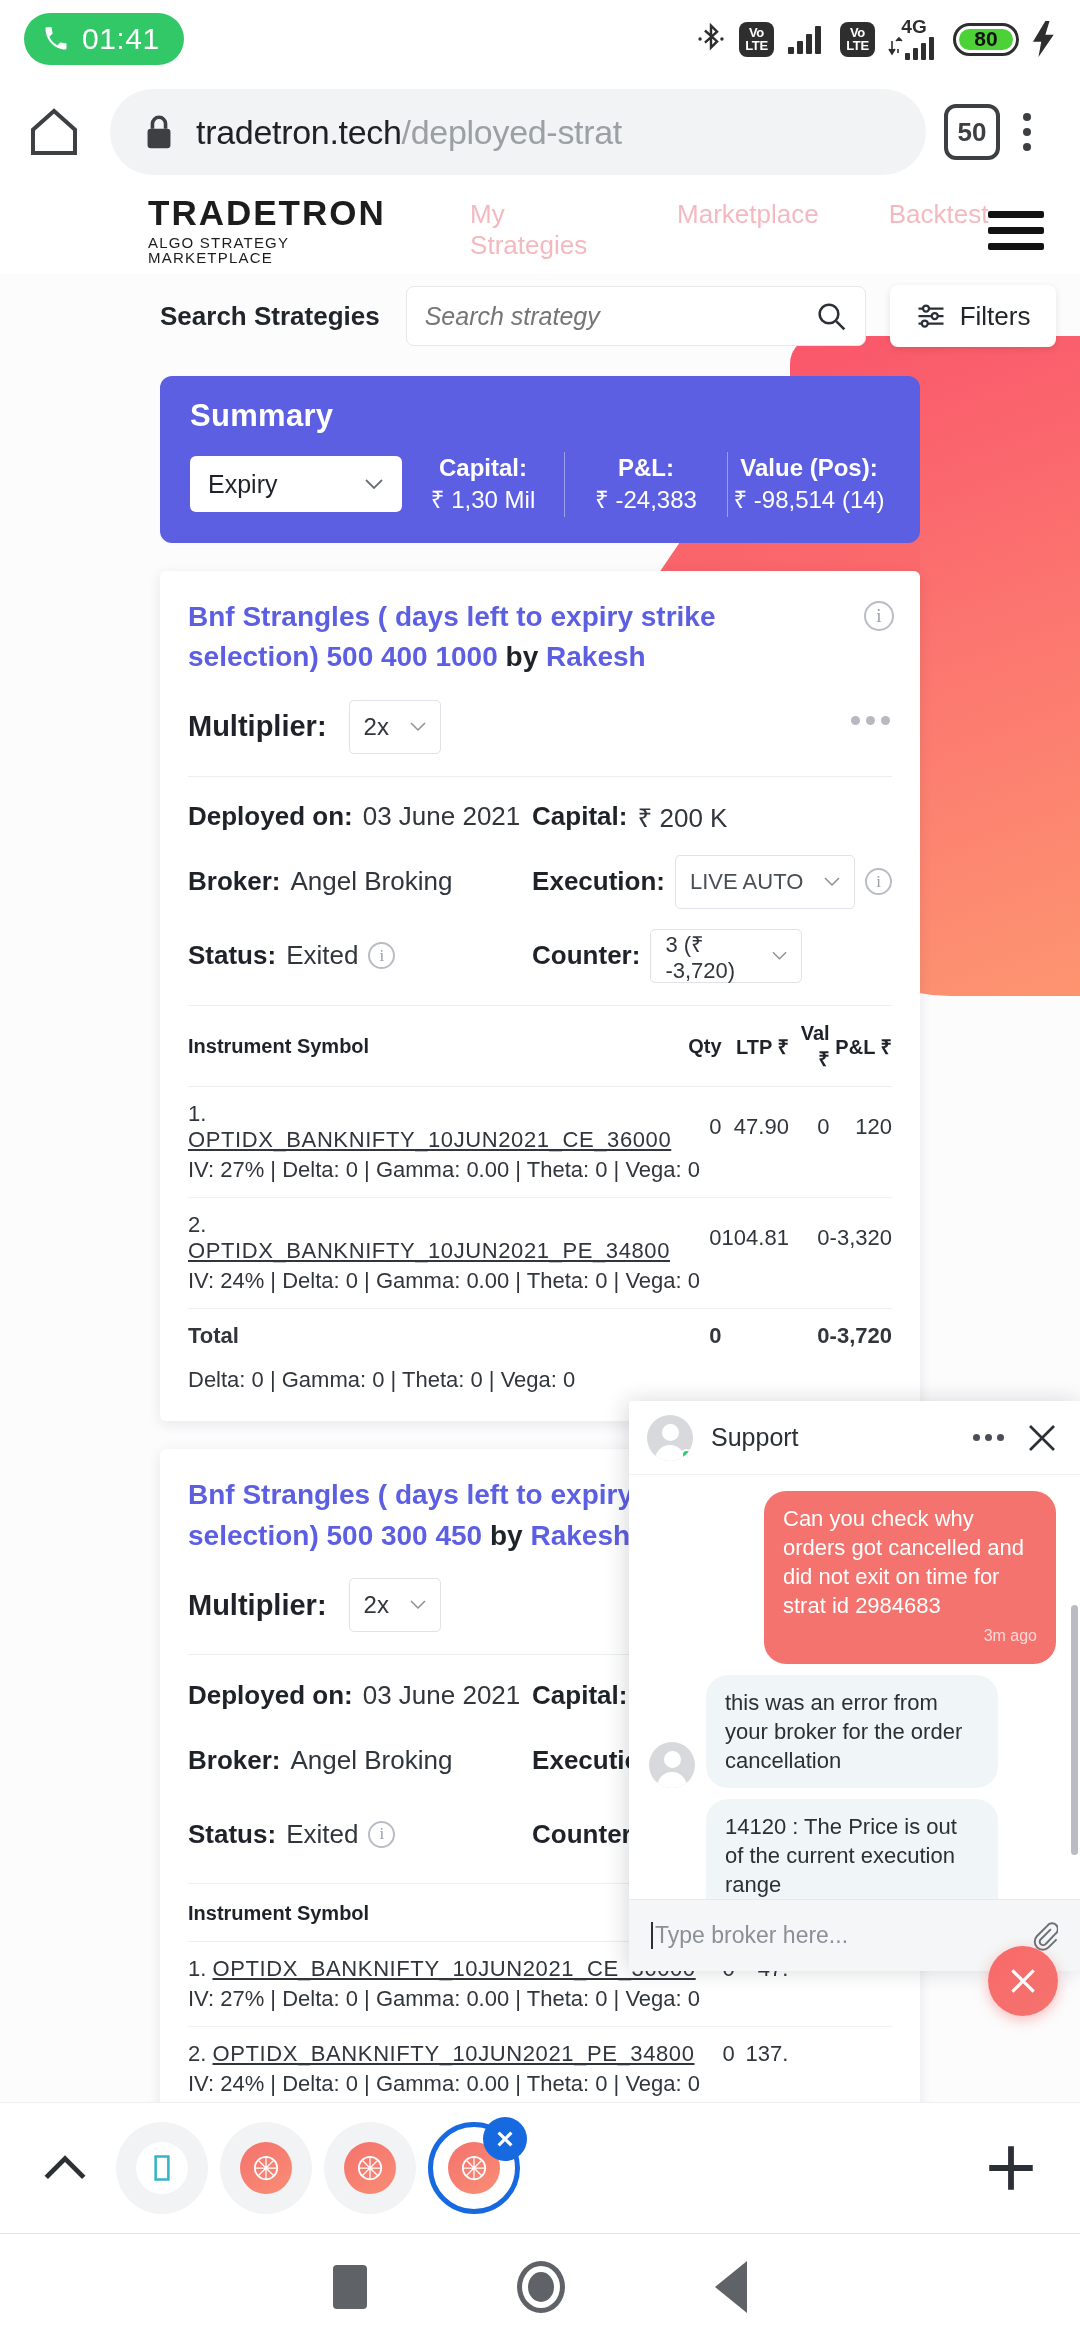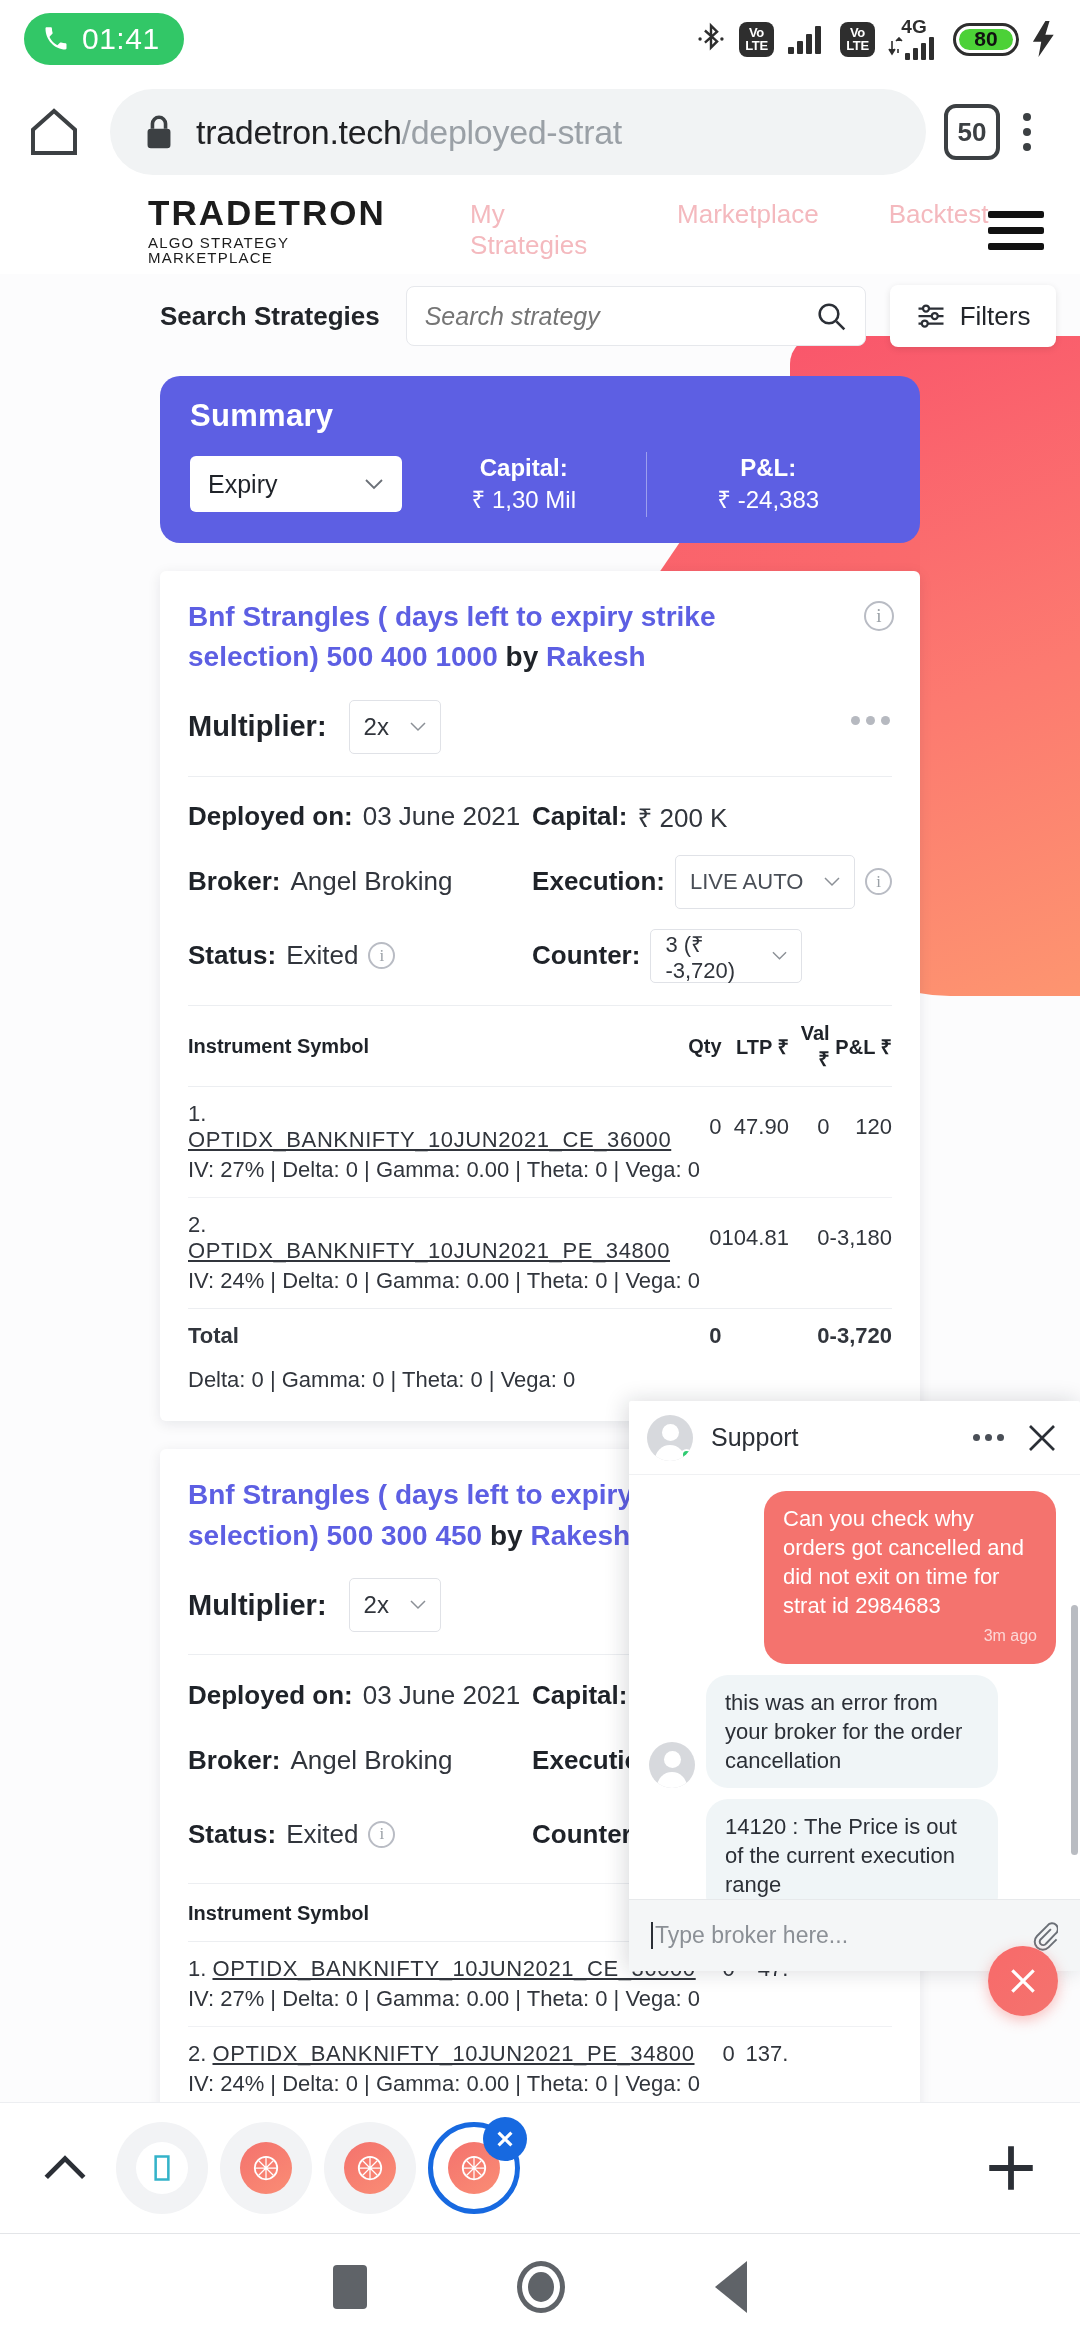--- a/index.html
+++ b/index.html
@@ -114,21 +114,21 @@
   }
   .filters-btn{
     margin-left:24px; height:62px; background:#fff; border-radius:8px;
     display:flex; align-items:center; gap:14px; padding:0 26px;
     font-size:26px; color:#22252a; box-shadow:0 2px 7px rgba(0,0,0,.10);
   }
 
   
   .summary{
     position:relative; z-index:3; margin:18px 160px 0 160px;
-    background:#5d5fe3; border-radius:20px; padding:22px 30px 26px 30px; color:#fff;
+    background:#5d5fe3; border-radius:12px; padding:22px 30px 26px 30px; color:#fff;
   }
   .summary h3{ font-size:31px; font-weight:700; letter-spacing:.3px; }
   .sum-row{ display:flex; align-items:center; margin-top:18px; }
   .sum-select{
     background:#fff; color:#1f2329; border-radius:6px; width:212px; height:56px;
     display:flex; align-items:center; justify-content:space-between;
     padding:0 18px; font-size:25px;
   }
   .sum-metrics{ flex:1; display:flex; }
   .sum-metric{
@@ -430,20 +430,24 @@
             </svg>
         </div>
         <div class="sum-metrics">
           <div class="sum-metric">
             <div class="k">Capital:</div>
             <div class="v">₹ 1,30 Mil</div>
           </div>
           <div class="sum-metric">
             <div class="k">P&amp;L:</div>
             <div class="v">₹ -24,383</div>
+          </div>
+          <div class="sum-metric">
+            <div class="k">Value (Pos):</div>
+            <div class="v">₹ -98,514 (14)</div>
           </div>
         </div>
       </div>
     </div>
 
     <div class="card">
       <div class="info-i">i</div>
       <div class="card-title">
         <span>Bnf Strangles ( days left to expiry strike selection) 500 400 1000</span>
         <span class="by">by</span>
@@ -518,21 +522,21 @@
           <td class="pos">120</td>
         </tr>
         <tr>
               <td class="greeks" colspan="5">IV: 27% | Delta: 0 | Gamma: 0.00 | Theta: 0 | Vega: 0</td>
             </tr>
         <tr class="row">
           <td><span>2.</span> <span class="sym">OPTIDX_BANKNIFTY_10JUN2021_PE_34800</span></td>
           <td>0</td>
           <td>104.81</td>
           <td>0</td>
-          <td class="neg">-3,180</td>
+          <td class="neg">-3,320</td>
         </tr>
         <tr>
               <td class="greeks" colspan="5">IV: 24% | Delta: 0 | Gamma: 0.00 | Theta: 0 | Vega: 0</td>
             </tr>
         <tr class="tot">
           <td>Total</td>
           <td>0</td>
           <td></td>
           <td>0</td>
           <td class="neg-strong">-3,720</td>

